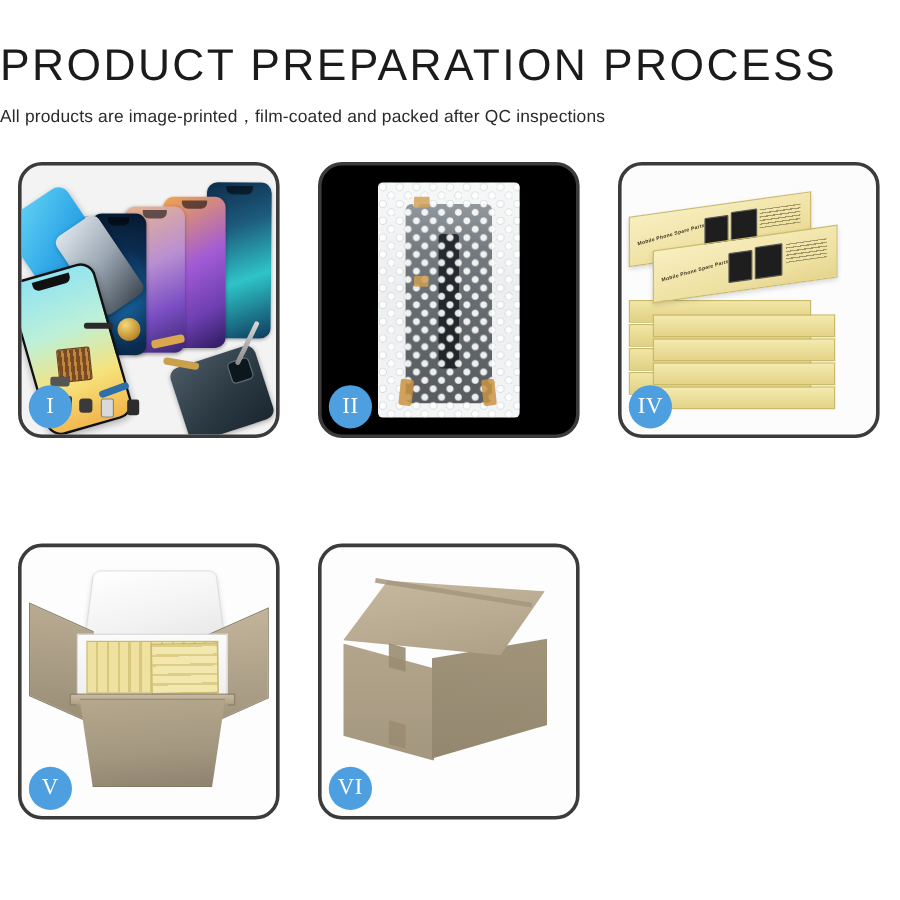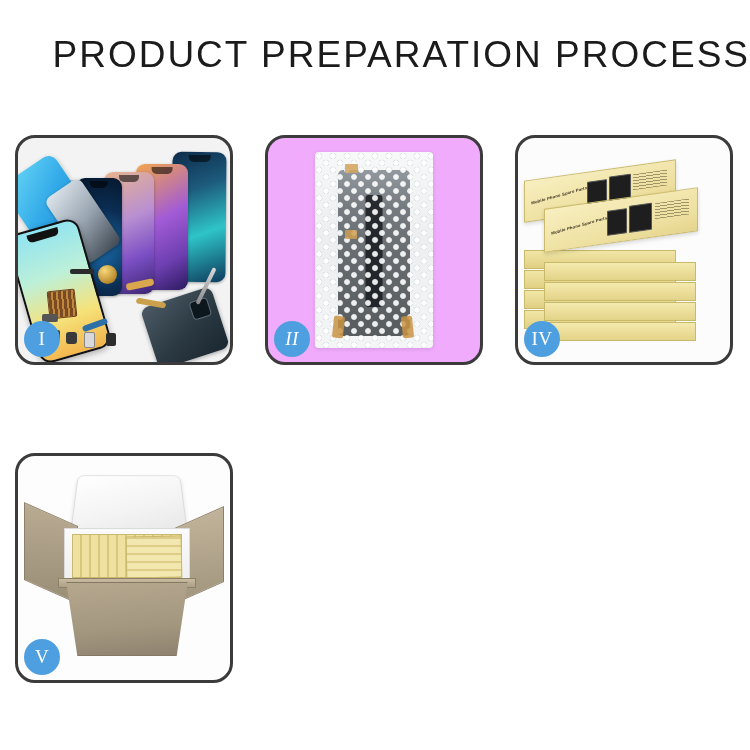--- a/index.html
+++ b/index.html
@@ -5,21 +5,21 @@
   html,body{margin:0;padding:0;}
   body{
     width:750px;height:750px;
     background:#ffffff;
     font-family:"Liberation Sans",sans-serif;
     overflow:hidden;
   }
   .page{position:relative;width:750px;height:750px;}
 
   
-  .header{padding-top:36px;text-align:right;}
+  .header{padding-top:36px;text-align:left;}
   .title{
     font-size:37px;
     letter-spacing:2.0px;
     color:#1b1b1b;
     font-weight:400;
     line-height:1.05;
     white-space:nowrap;
   }
   .subtitle{
     margin-top:13px;
@@ -120,21 +120,21 @@
         background:#d9a84e;border-radius:3px;transform:rotate(-12deg);}
   .flex2{position:absolute;left:118px;bottom:56px;width:30px;height:6px;
         background:#caa04c;border-radius:3px;transform:rotate(10deg);}
   .flex3{position:absolute;left:64px;bottom:34px;width:26px;height:6px;
         background:#2f6fa8;border-radius:3px;transform:rotate(-20deg);}
   .bar1{position:absolute;left:52px;bottom:88px;width:24px;height:5px;background:#2b2b2b;border-radius:2px;}
   .tool{position:absolute;right:22px;bottom:56px;width:4px;height:40px;
         background:linear-gradient(180deg,#d8d8d8,#8a8a8a);transform:rotate(26deg);border-radius:2px;}
 
   
-  .p2{background:#f0abfc;font-style:italic;}
+  .p2{background:#000000;}
   .bag{position:absolute;left:50%;top:50%;transform:translate(-50%,-50%);
         width:118px;height:196px;border-radius:4px;
         background:linear-gradient(180deg,#f7f8f8 0%,#eceeef 45%,#f4f5f6 100%);
         box-shadow:0 1px 4px rgba(0,0,0,.12);overflow:hidden;}
   .bubbles{position:absolute;inset:0;
         background-image:
           radial-gradient(circle at 4px 4px,rgba(255,255,255,.95) 2.4px,rgba(175,185,192,.5) 3.1px,transparent 3.6px),
           radial-gradient(circle at 11px 11px,rgba(255,255,255,.95) 2.4px,rgba(175,185,192,.5) 3.1px,transparent 3.6px);
         background-size:14px 14px,14px 14px;opacity:.95;}
   .inner-part{position:absolute;left:50%;top:9%;transform:translateX(-50%);
@@ -238,20 +238,21 @@
   .c-tapeA{left:56px;top:82px;width:14px;height:20px;transform:skewY(15deg);}
   .c-tapeB{left:56px;top:146px;width:14px;height:20px;transform:skewY(15deg);}
 </style>
 </head>
 <body>
 
 <div class="page">
 
   <div class="header">
     <div class="title">PRODUCT PREPARATION PROCESS</div>
+    <div class="subtitle">All products are image-printed，film-coated and packed after QC inspections</div>
   </div>
 
   <div class="grid">
 
     <div class="panel p1">
       <div class="stage">
         <div class="ph ph-a">
             <span class="notch"></span>
           </div>
         <div class="ph ph-b">
@@ -343,15 +344,26 @@
         <div class="v-flapR"></div>
         <div class="v-inner"></div>
         <div class="v-yellow"></div>
         <div class="v-yellow2"></div>
         <div class="v-rim"></div>
         <div class="v-body"></div>
       </div>
       <div class="badge">V</div>
     </div>
 
+    <div class="panel p6">
+      <div class="stage">
+        <div class="c-left"></div>
+        <div class="c-right"></div>
+        <div class="c-top"></div>
+        <div class="c-seam"></div>
+        <div class="c-tape c-tapeA"></div>
+        <div class="c-tape c-tapeB"></div>
+      </div>
+      <div class="badge">VI</div>
+    </div>
 
   </div>
 </div>
 
 </body></html>

